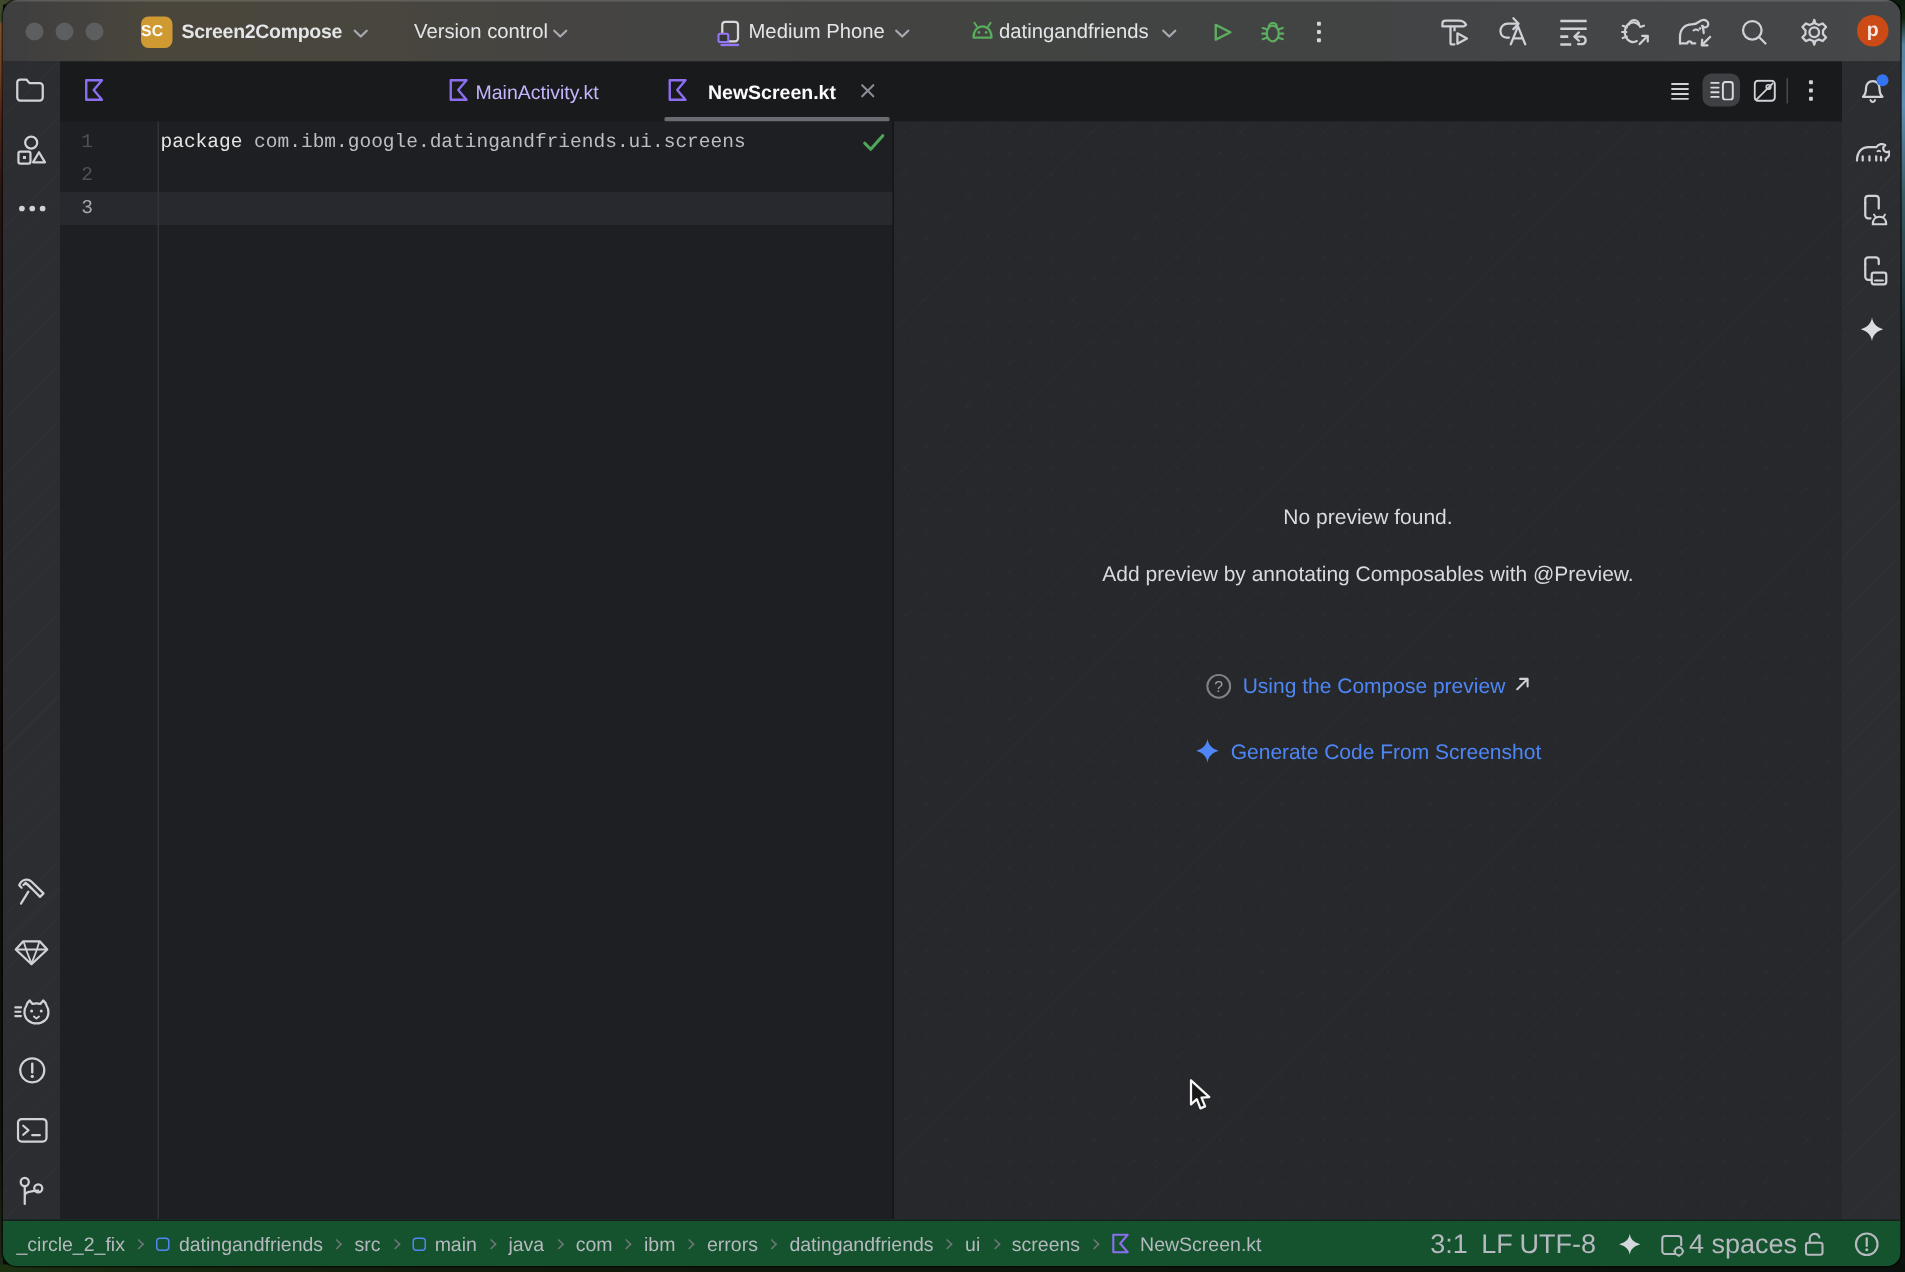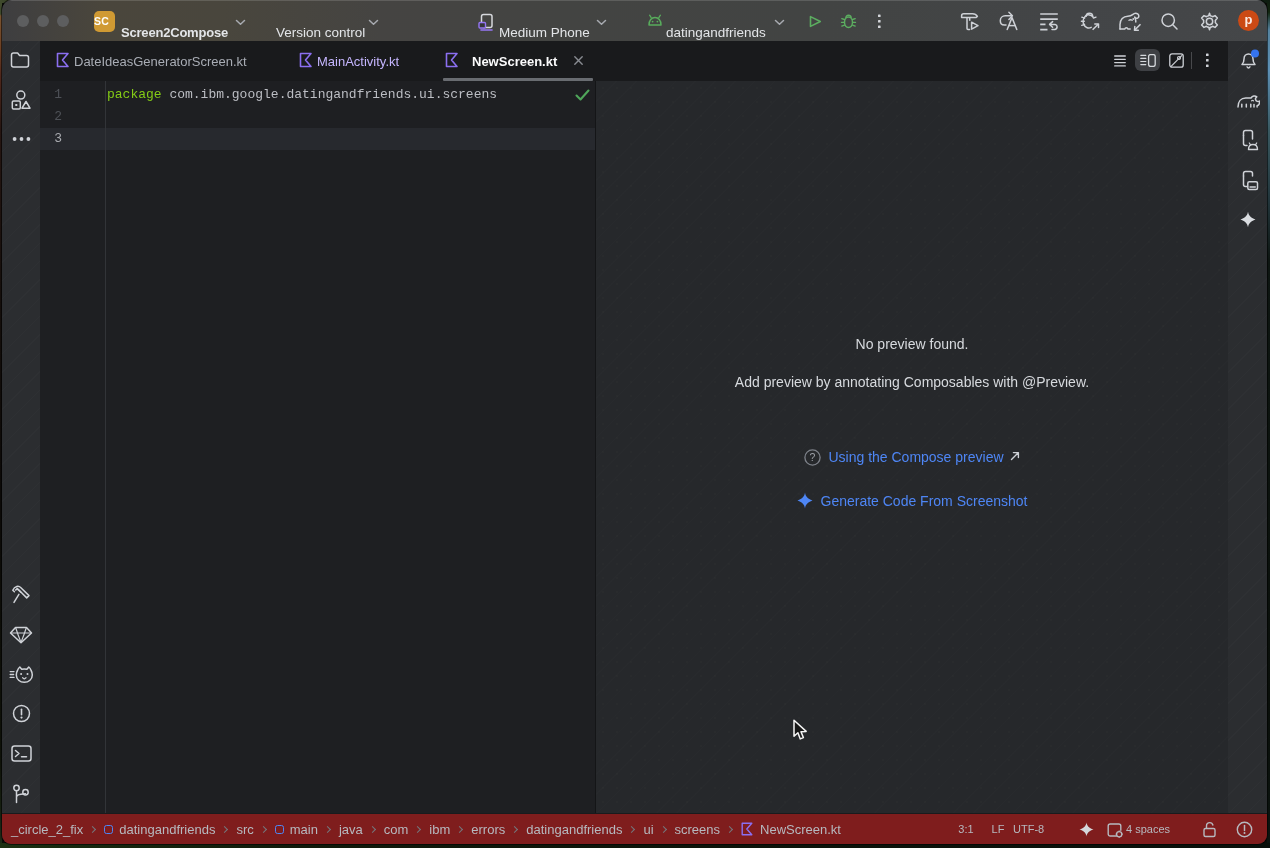--- a/index.html
+++ b/index.html
@@ -7,35 +7,35 @@
 body{font-family:"Liberation Sans",sans-serif;position:relative}
 .ab{position:absolute}
 #wallL{left:0;top:0;width:2px;height:848px;background:linear-gradient(180deg,#3f4a2c 0,#3f4a2c 14px,#7a5330 16px,#6e4124 48px,#50281c 75px,#261612 130px,#150f0c 300px,#0c0a08 500px,#0f1209 760px,#1d2b18 848px)}
 #wallR{right:0;top:0;width:3px;height:848px;background:linear-gradient(180deg,#0e1c10 0,#12250f 12px,#55839f 30px,#5d90b5 70px,#3a5a62 130px,#22363c 200px,#0e1612 260px,#0a0f0a 700px,#0c1410 848px)}
 #wallB{left:0;bottom:0;width:1270px;height:5px;background:linear-gradient(90deg,#1d3213 0,#182a10 60px,#111a0b 300px,#0d140a 700px,#0b110b 1100px,#0a100b 1270px)}
 #wallT{left:0;top:0;width:1270px;height:3px;background:linear-gradient(90deg,#3f4a2c 0,#333c24 20px,#20200f 60px,#191914 300px,#14170f 900px,#0e1c10 1250px,#0e1c10 1270px)}
 #win{position:absolute;left:2px;top:0;width:1265px;height:844px;border-radius:10px 10px 9px 9px;overflow:hidden;background:#1e1f22;box-shadow:0 0 0 1px rgba(0,0,0,.55)}
 #toolbar{position:absolute;left:0;top:0;width:1265px;height:41px;background:linear-gradient(90deg,#3e3e40 0,#4a463c 100px,#49463d 220px,#454442 380px,#434442 560px,#424443 820px,#434547 1080px,#454749 1265px);border-top:1px solid rgba(255,255,255,.14)}
 .tl{position:absolute;top:14px;width:12px;height:12px;border-radius:50%;background:#5d5e5f}
 #scbadge{position:absolute;left:92px;top:10px;width:21px;height:21px;border-radius:5px;background:#d09a33;color:#fdfdfb;font-weight:700;font-size:10.5px;text-align:left;line-height:21px;letter-spacing:.2px}
-.ttxt{position:absolute;top:12px;height:41px;line-height:40px;color:#e3e5e8;font-size:13.5px;white-space:nowrap}
+.ttxt{position:absolute;top:0;height:41px;line-height:40px;color:#e3e5e8;font-size:13.5px;white-space:nowrap}
 .chev{position:absolute;top:18px}
 #leftrail{position:absolute;left:0;top:41px;width:38px;bottom:31px;background:#2b2d30;background-image:repeating-linear-gradient(135deg,rgba(255,255,255,.014) 0 1px,transparent 1px 13px)}
 #rightrail{position:absolute;right:0;top:41px;width:39px;bottom:31px;background:#2b2d30;background-image:repeating-linear-gradient(135deg,rgba(255,255,255,.014) 0 1px,transparent 1px 13px)}
 #tabstrip{position:absolute;left:38px;top:41px;right:39px;height:40px;background:#191a1c}
 #editor{position:absolute;left:38px;top:81px;width:556px;bottom:31px;background:#1e1f22;font-family:"Liberation Mono",monospace}
 #curline{position:absolute;left:0;top:47px;width:556px;height:22px;background:#27292e}
 .lnum{position:absolute;width:22px;text-align:right;font-size:13px;color:#4e5157;line-height:22px}
 #gutline{position:absolute;left:65px;top:0;bottom:0;width:1px;background:#323438}
 #code1{position:absolute;left:67px;top:3px;font-size:13px;line-height:22px;color:#bcbec4;white-space:pre}
 #preview{position:absolute;left:594px;top:81px;right:39px;bottom:31px;background:#26282b;background-image:repeating-linear-gradient(135deg,rgba(255,255,255,.007) 0 1px,transparent 1px 14px),radial-gradient(rgba(255,255,255,.010) 1px,transparent 1px);background-size:auto,14px 14px}
 .ptxt{position:absolute;left:0;width:632px;text-align:center;color:#d7dade;font-size:14px;white-space:nowrap}
 .plink{color:#4e86f5}
-#statusbar{position:absolute;left:0;bottom:0;width:1265px;height:31px;background:#7f1d1d;border-top:1px solid #1a1b1d}
-.sb{position:absolute;top:0;height:30px;line-height:31px;font-size:11px;color:#b6b9bf;white-space:nowrap}
+#statusbar{position:absolute;left:0;bottom:0;width:1265px;height:31px;background:#14532d;border-top:1px solid #1a1b1d}
+.sb{position:absolute;top:0;height:30px;line-height:31px;font-size:18px;color:#b6b9bf;white-space:nowrap}
 .sbt{font-size:13px;color:#b6b9bf}
 .sep{width:5px;height:5px;border-right:1.5px solid #75787e;border-top:1.5px solid #75787e;transform:rotate(45deg);margin:0 9px 0 7px;flex:none}
 .mod{width:9px;height:9px;border:1.5px solid #4f86f5;border-radius:2.5px;margin-right:6px;flex:none}
 svg{display:block}
 </style>
 </head>
 <body>
 <div id="wallT" class="ab"></div>
 <div id="wallL" class="ab"></div>
 <div id="wallR" class="ab"></div>
@@ -149,21 +149,20 @@
     </svg>
 <svg class="ab" style="left:443px;top:52px" width="14" height="16" viewBox="0 0 14 16">
       <path d="M1.5 1.5 L12 1.5 L6.5 8 L12 14.5 L1.5 14.5 Z" fill="none" stroke="#8b6ff0" stroke-width="1.6" stroke-linejoin="round"></path>
     </svg>
 <svg class="ab" style="left:54px;top:52px" width="14" height="16" viewBox="0 0 14 16">
       <path d="M1.5 1.5 L12 1.5 L6.5 8 L12 14.5 L1.5 14.5 Z" fill="none" stroke="#8b6ff0" stroke-width="1.6" stroke-linejoin="round"></path>
     </svg>
 <svg class="ab" style="left:297px;top:52px" width="14" height="16" viewBox="0 0 14 16">
       <path d="M1.5 1.5 L12 1.5 L6.5 8 L12 14.5 L1.5 14.5 Z" fill="none" stroke="#8b6ff0" stroke-width="1.6" stroke-linejoin="round"></path>
     </svg>
-<div class="ab" style="left:72px;top:41px;height:40px;line-height:41px;font-size:13px;color:#a9adb5">DateIdeasGeneratorScreen.kt</div>
 <div class="ab" style="left:315px;top:41px;height:40px;line-height:41px;font-size:13px;color:#c4b5fd">MainActivity.kt</div>
 <div class="ab" style="left:470px;top:41px;height:40px;line-height:41px;font-size:13px;color:#fbfbfc;font-weight:600">NewScreen.kt</div>
 <svg class="ab" style="left:571px;top:55px" width="11" height="11" viewBox="0 0 11 11">
       <path d="M1.8 1.8 L9.2 9.2 M9.2 1.8 L1.8 9.2" stroke="#898c92" stroke-width="1.4" stroke-linecap="round"></path>
     </svg>
 <div class="ab" style="left:441px;top:78px;width:150px;height:3px;background:#696c71;border-radius:1px"></div>
 <svg class="ab" style="left:1112px;top:55px" width="12" height="12" viewBox="0 0 12 12">
       <path d="M0.7 1 H11.3 M0.7 4.3 H11.3 M0.7 7.6 H11.3 M0.7 10.9 H11.3" stroke="#cfd2d7" stroke-width="1.3" stroke-linecap="round"></path>
     </svg>
 <div class="ab" style="left:1133px;top:49px;width:25px;height:22px;border-radius:6px;background:#3e4044"></div>
@@ -248,21 +247,21 @@
       <circle cx="4.5" cy="4" r="2.7" fill="none" stroke="#cfd2d7" stroke-width="1.5"></circle>
       <circle cx="13.5" cy="8.2" r="2.7" fill="none" stroke="#cfd2d7" stroke-width="1.5"></circle>
       <path d="M4.5 6.7 L4.5 18.6 M4.5 13.2 C4.5 10.8 7 10.4 9 10.2 C11 10 13.5 9.8 13.5 9.8" fill="none" stroke="#cfd2d7" stroke-width="1.5" stroke-linecap="round"></path>
     </svg>
 <div id="editor">
   <div id="curline"></div>
   <div class="lnum" style="left:0;top:3px">1</div>
   <div class="lnum" style="left:0;top:25px">2</div>
   <div class="lnum" style="left:0;top:47px;color:#a9abb0">3</div>
   <div id="gutline"></div>
-  <div id="code1"><span style="color:#84cc16">package</span> com.ibm.google.datingandfriends.ui.screens</div>
+  <div id="code1"><span style="color:#e5e5e5">package</span> com.ibm.google.datingandfriends.ui.screens</div>
   <svg class="ab" style="left:534px;top:6px" width="17" height="16" viewBox="0 0 17 16">
         <path d="M2.5 8.5 L6.5 12.5 L14.5 3.5" fill="none" stroke="#4fa65a" stroke-width="2.1" stroke-linecap="round" stroke-linejoin="round"></path>
       </svg>
 </div>
 <div style="position:absolute;left:593px;top:81px;width:1px;bottom:31px;background:#141517"></div>
 <div id="preview">
   <div class="ptxt" style="top:293px">Add preview by annotating Composables with @Preview.</div>
   <div class="ptxt" style="top:255px">No preview found.</div>
   <div class="ptxt" style="top:368px"><svg style="display:inline-block;vertical-align:-4px;margin-right:7px" width="17" height="17" viewBox="0 0 17 17">
           <circle cx="8.5" cy="8.5" r="7.6" fill="none" stroke="#7e828a" stroke-width="1.3"></circle>

